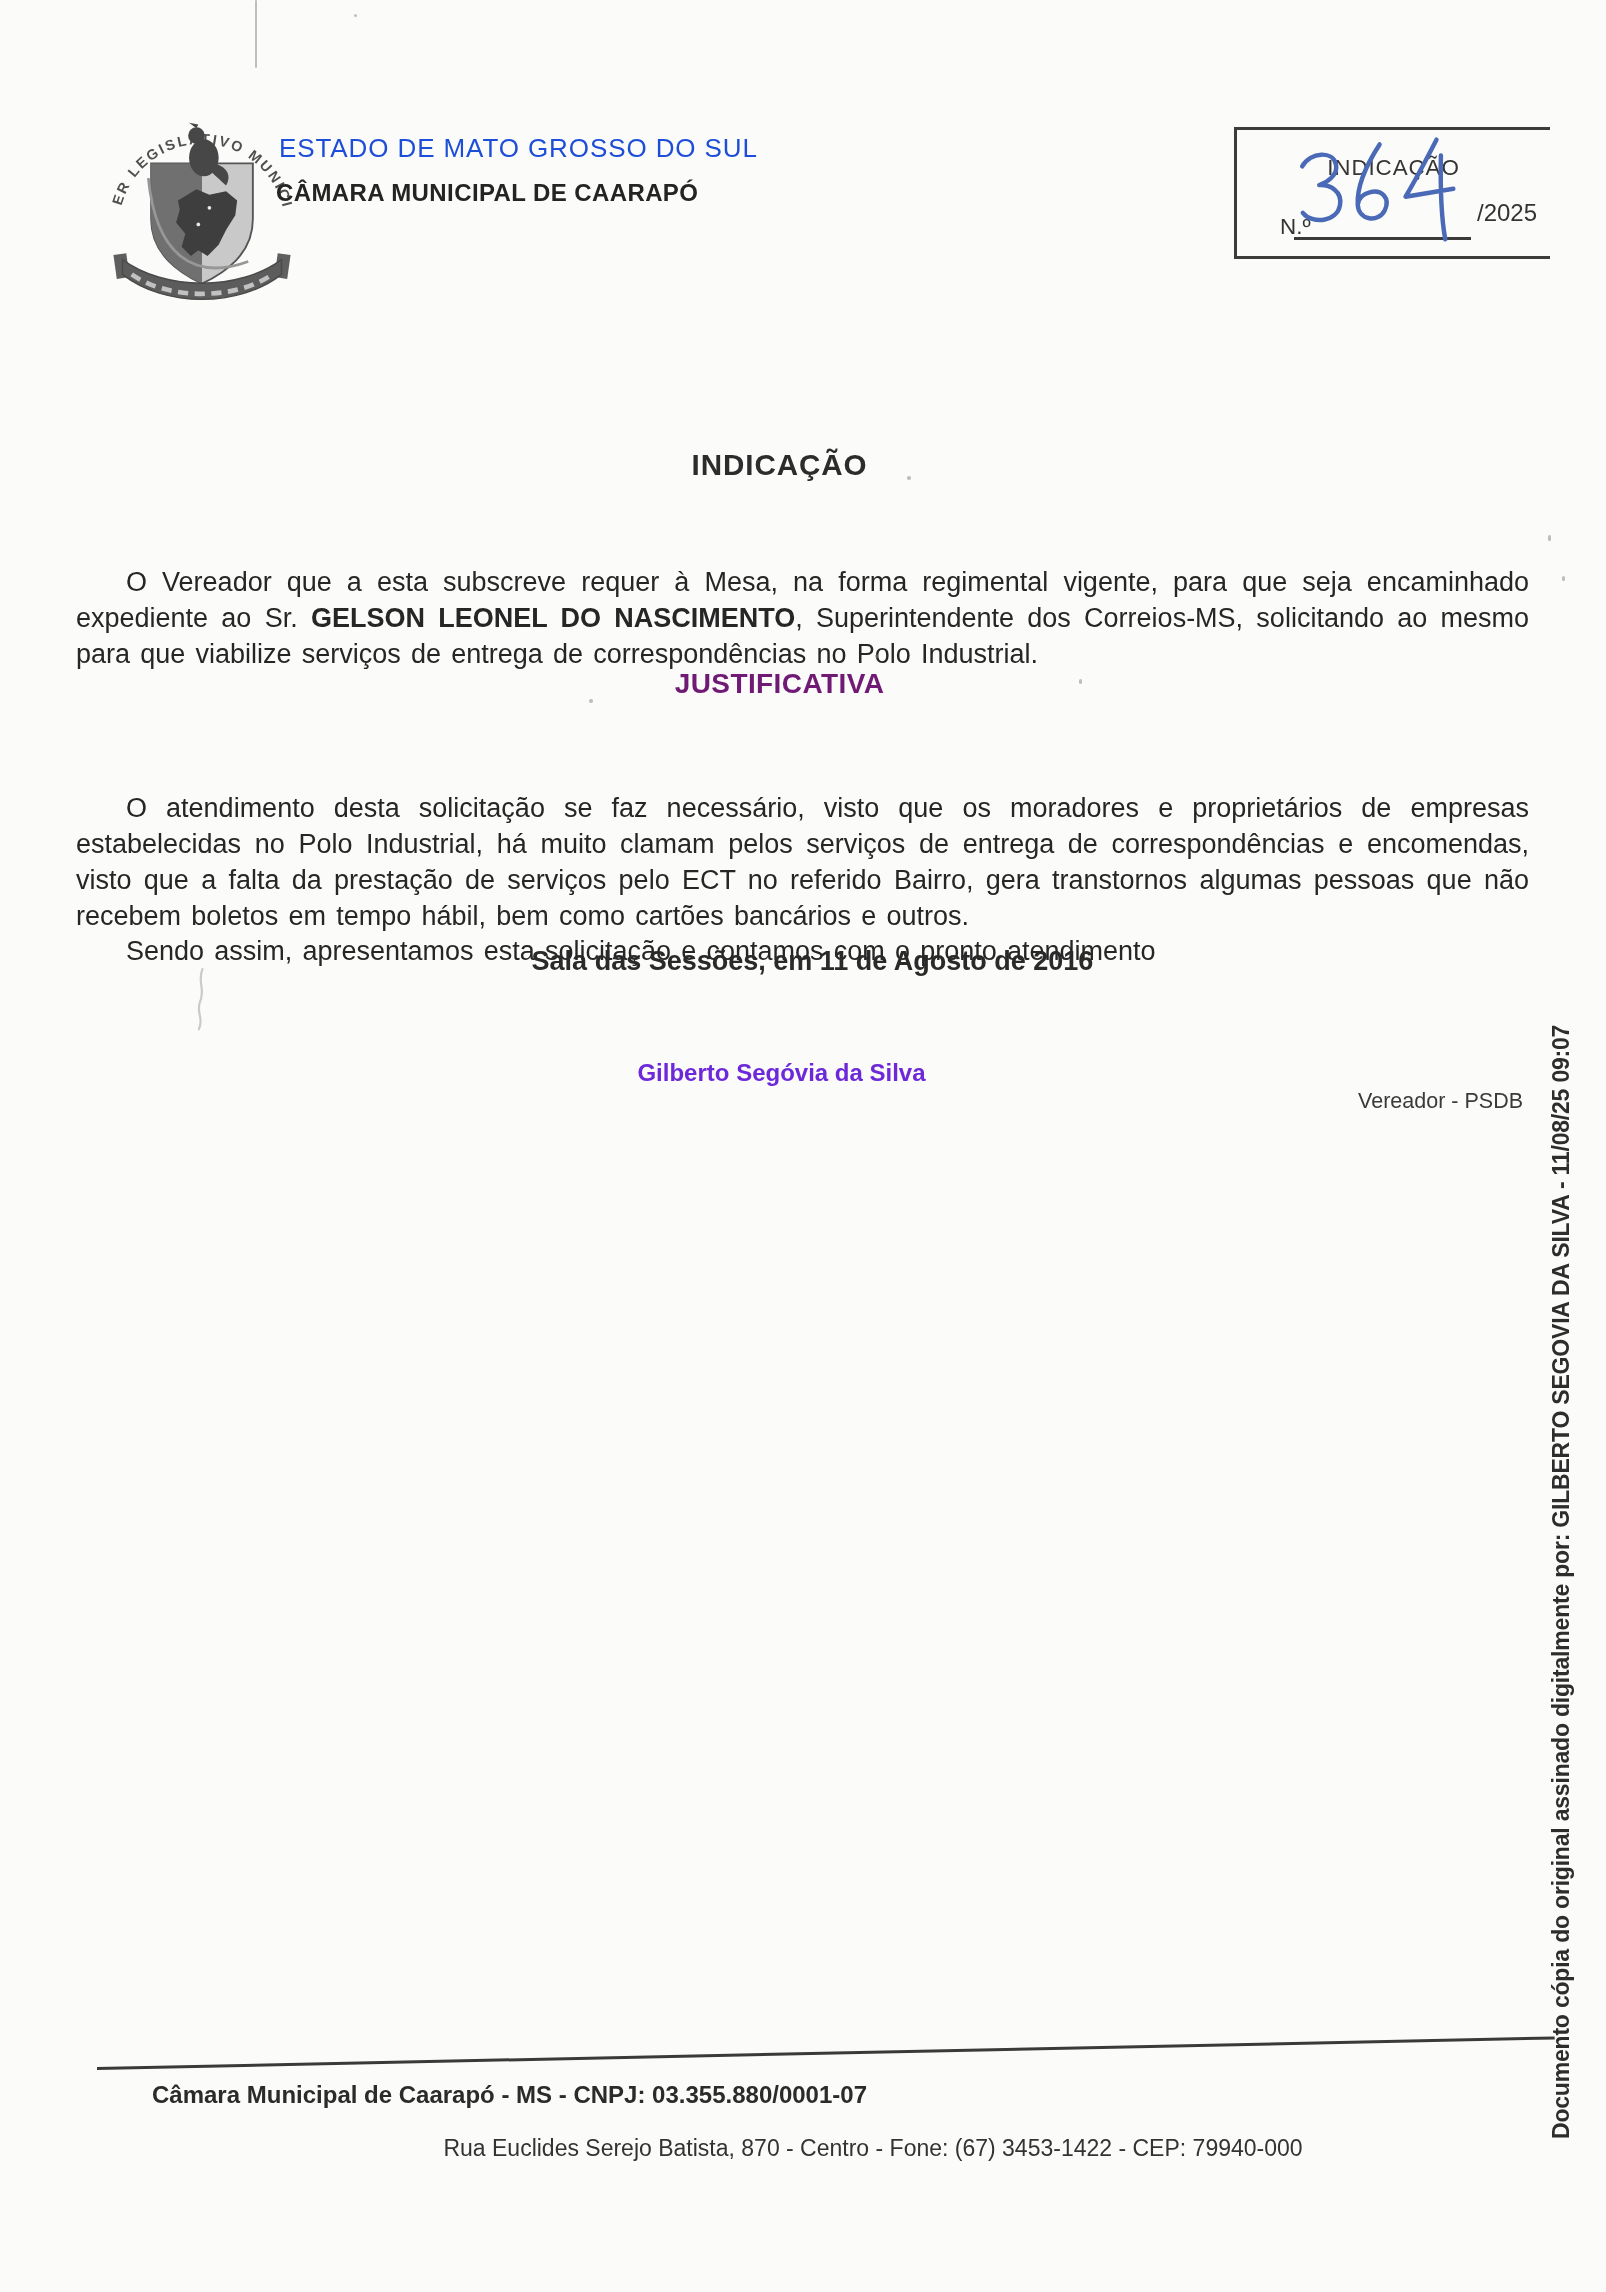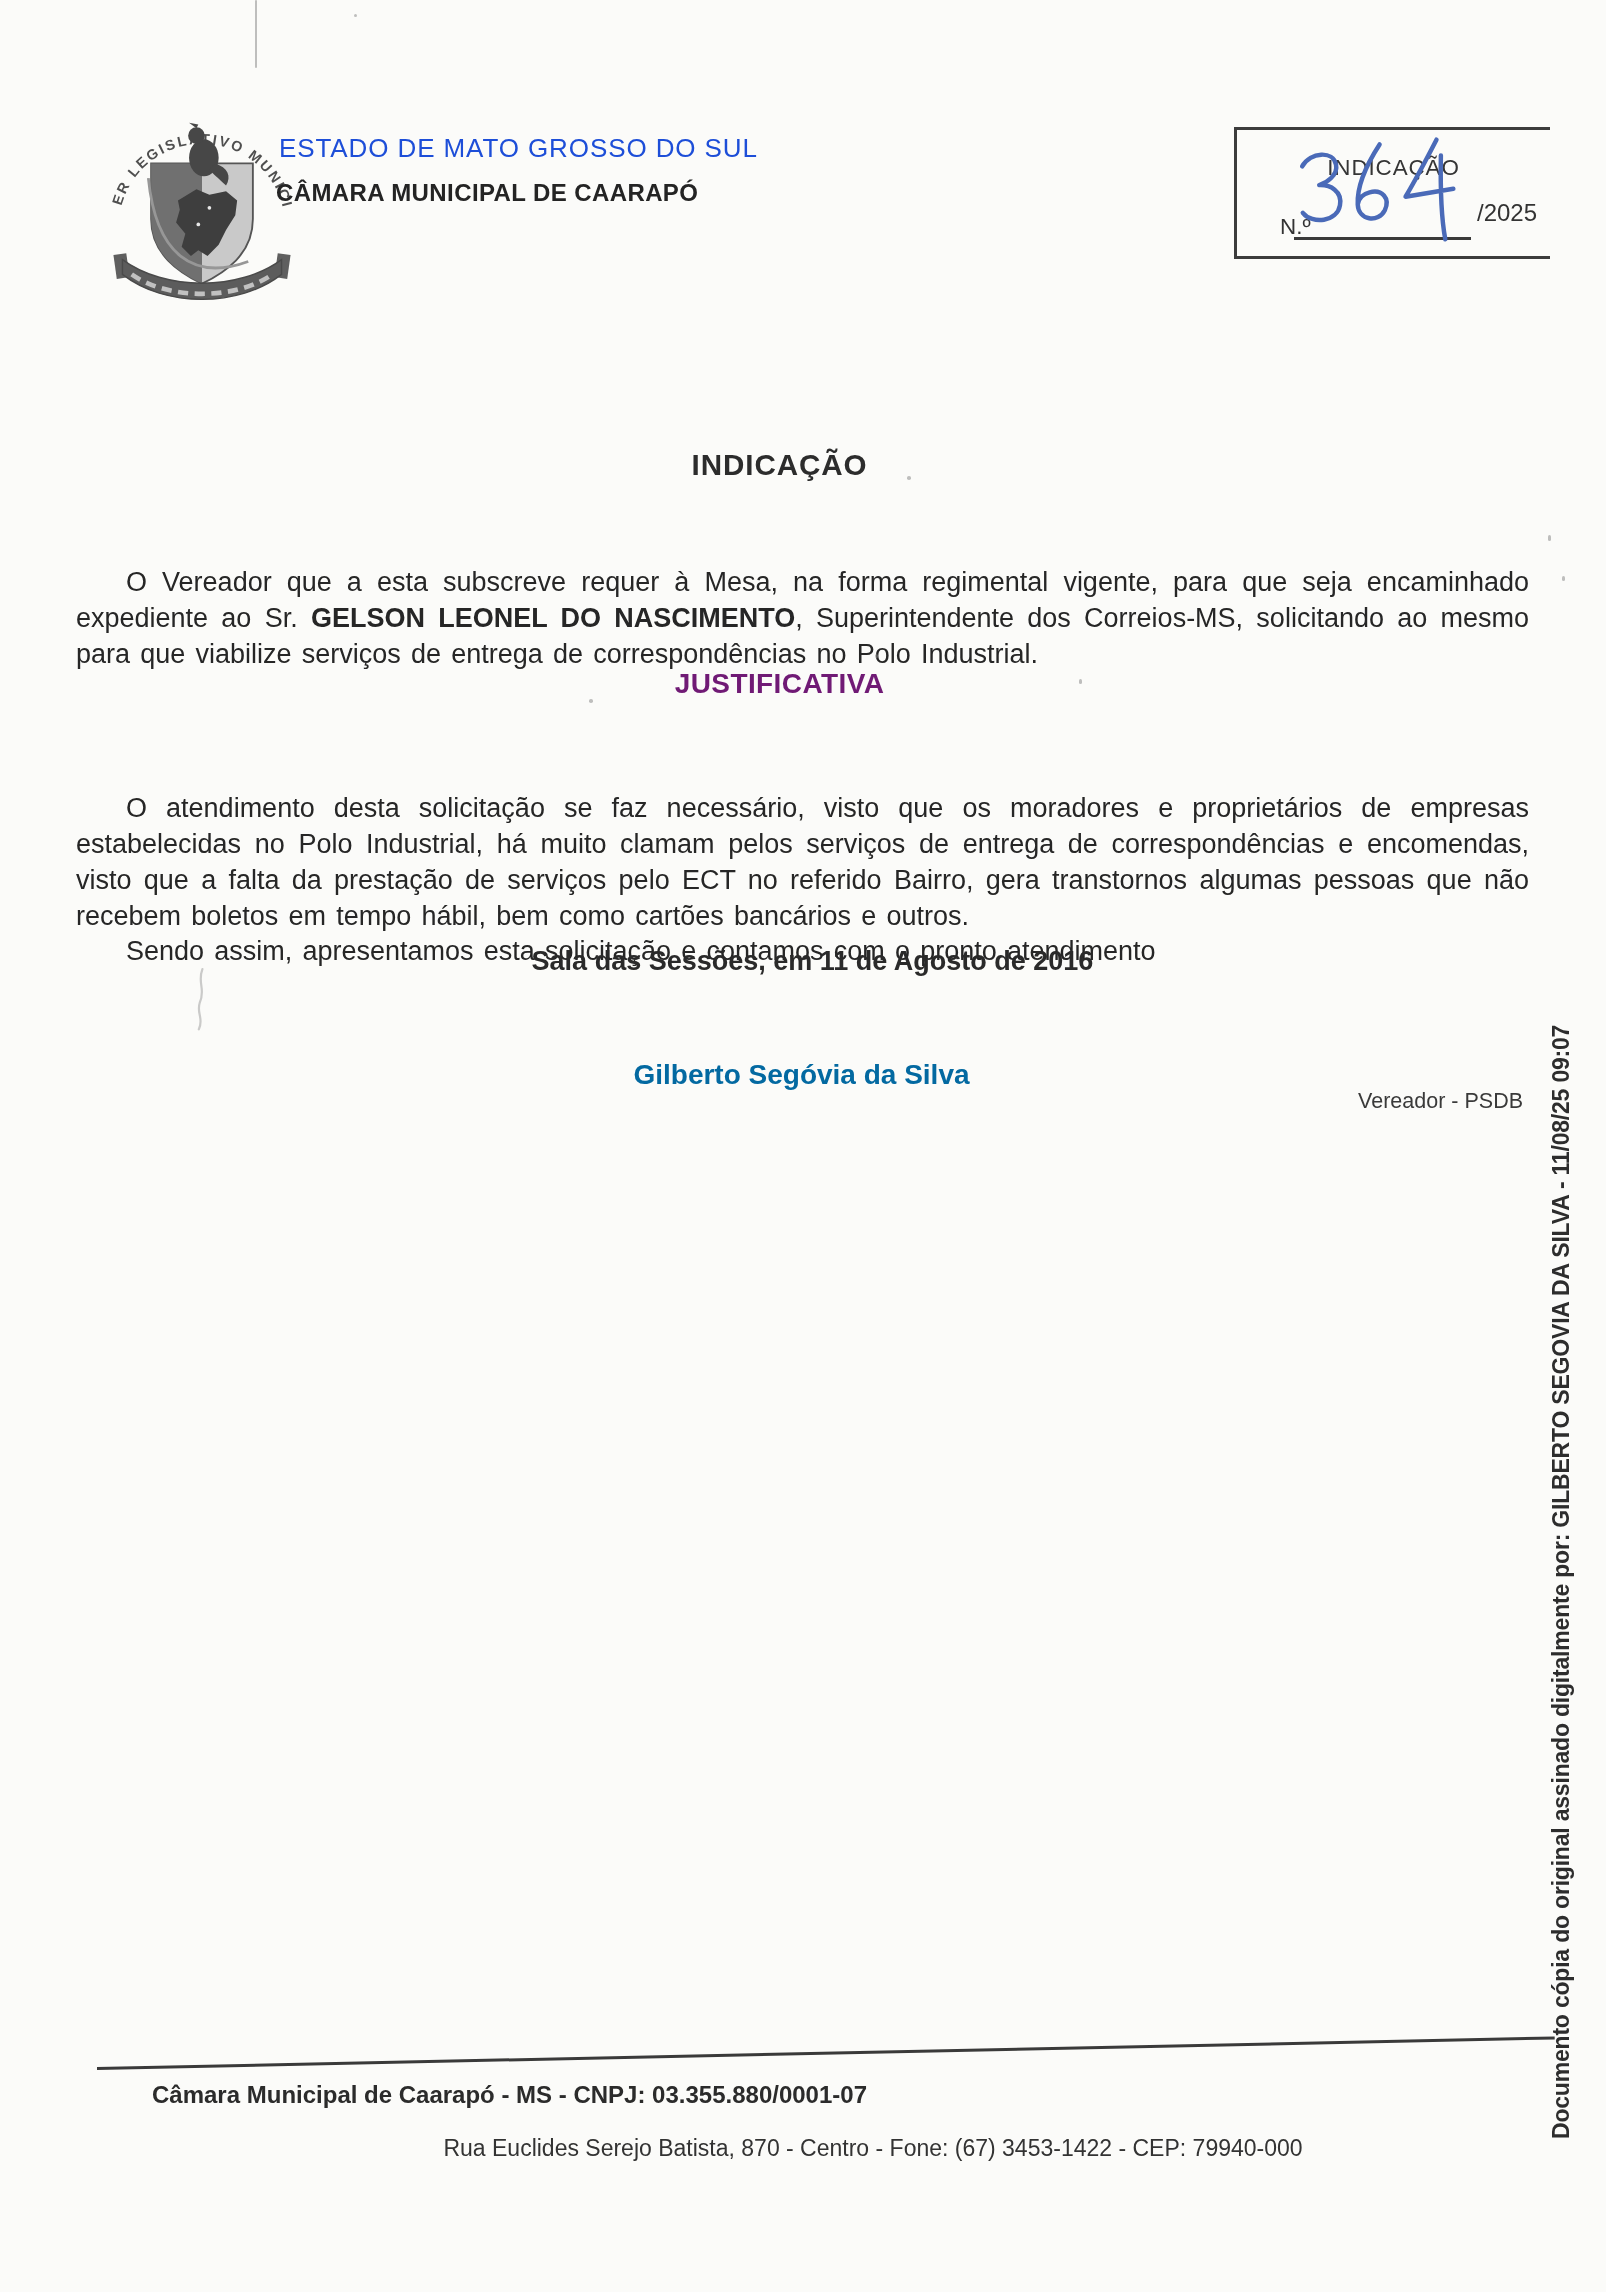--- a/index.html
+++ b/index.html
@@ -52,22 +52,22 @@
     position:absolute;left:54px;top:668px;width:1451px;text-align:center;
     font-size:28px;font-weight:bold;letter-spacing:0.4px;color:#701a75;
   }
   .para-just{top:763px;}
   .para-closing{top:906px;}
   .session-line{
     position:absolute;left:76px;top:946px;width:1473px;text-align:center;
     font-size:27px;font-weight:bold;color:#2a2a2a;
   }
   .sig-name{
-    position:absolute;left:76px;top:1059px;width:1451px;text-align:center;
-    font-size:28px;font-weight:bold;color:#0369a1;
+    position:absolute;left:56px;top:1059px;width:1451px;text-align:center;
+    font-size:24px;font-weight:bold;color:#6d28d9;
   }
   .sig-role{
     position:absolute;left:72px;top:1089px;width:1451px;text-align:right;
     font-size:21.5px;color:#3a3a3a;
   }
   
   .footer-rule{
     position:absolute;left:97px;top:2067px;width:1458px;height:2.7px;background:#3a3a3a;
     transform:rotate(-1.2deg);transform-origin:left center;
   }

